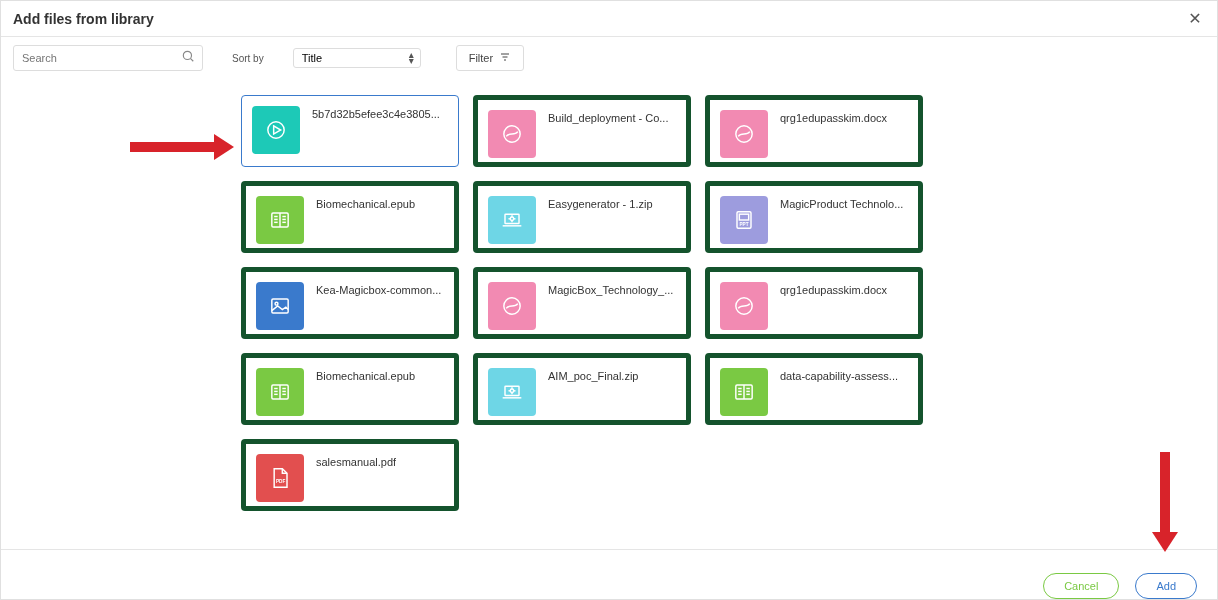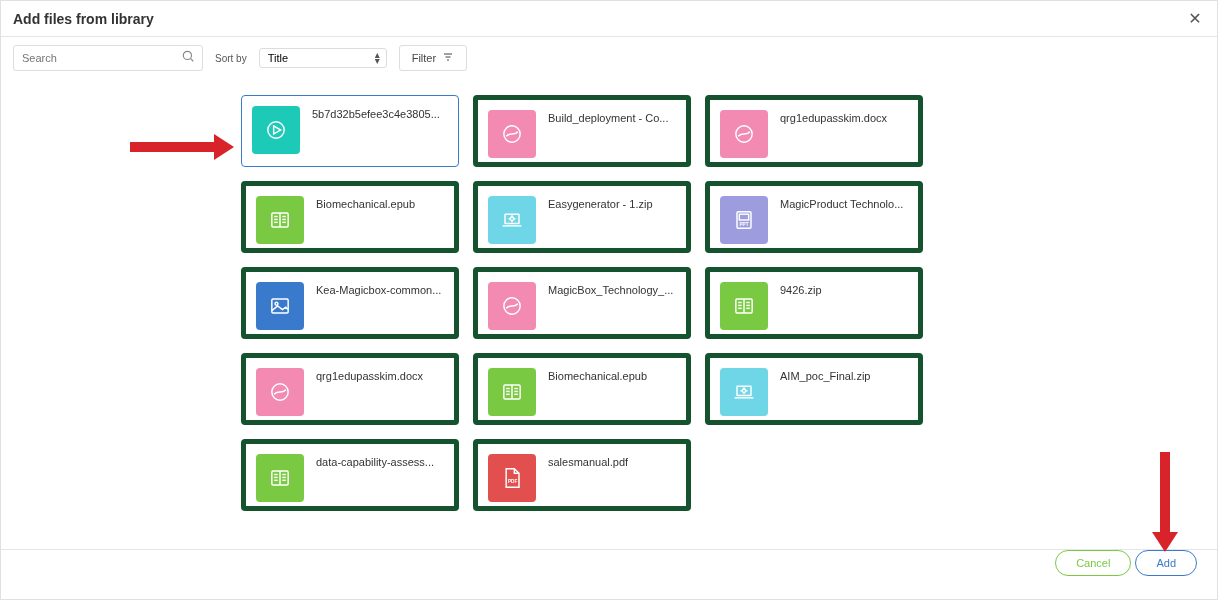--- a/index.html
+++ b/index.html
@@ -4,43 +4,43 @@
 <style>
   * { box-sizing: border-box; margin: 0; padding: 0; font-family: Arial, Helvetica, sans-serif; }
   body { width: 1218px; height: 600px; background: #fff; position: relative; overflow: hidden; }
   .modal { width: 100%; height: 100%; display: flex; flex-direction: column; border: 1px solid #e0e0e0; background:#fff;}
   .modal-header { height: 36px; display: flex; align-items: center; justify-content: space-between; padding: 0 12px; border-bottom: 1px solid #e5e5e5; }
   .modal-title { font-size: 14px; font-weight: bold; color: #333; }
   .close-btn { width: 20px; height: 20px; display:flex; align-items:center; justify-content:center; cursor:pointer; color:#555; font-size:16px;}
   .tabs { display: flex; gap: 24px; padding: 0 12px; border-bottom: 1px solid #e5e5e5; height: 24px; align-items: center; margin-top:4px;}
   .tab { font-size: 10px; color: #555; padding: 4px 0; cursor:pointer; }
   .tab.active { color: #3a7acc; border-bottom: 2px solid #3a7acc; font-weight:500; }
-  .toolbar { display: flex; align-items: center; gap: 12px; padding: 8px 12px; }
+  .toolbar { display: flex; align-items: center; gap: 29px; padding: 8px 12px; }
   .search-wrap { position: relative; width: 190px; }
   .search-input { width: 100%; height: 26px; border: 1px solid #ddd; border-radius: 3px; padding: 0 28px 0 8px; font-size: 11px; outline:none;}
   .search-icon { position: absolute; right: 8px; top: 50%; transform: translateY(-50%); color: #888; }
   .sort-label { font-size: 10px; color: #555; }
   .sort-select { height: 20px; border: 1px solid #ddd; border-radius: 3px; padding: 0 24px 0 8px; font-size: 11px; background:#fff; position:relative; width:128px; display:flex; align-items:center; cursor:pointer;}
   .sort-select .chev { position:absolute; right:6px; font-size:10px; color:#555; display:flex; flex-direction:column; line-height:6px;}
-  .filter-btn { height: 26px; border: 1px solid #ddd; border-radius: 3px; padding: 0 12px; font-size: 11px; background:#fff; display:flex; align-items:center; gap:6px; cursor:pointer; color:#444;}
+  .filter-btn { height: 26px; border: 1px solid #ddd; border-radius: 3px; padding: 0 12px; font-size: 11px; background:#fff; display:flex; align-items:center; gap:6px; cursor:pointer; color:#444;margin-left:6px;}
   .content { flex: 1; overflow: auto; padding: 16px 8px 16px 240px; }
   .grid { display: grid; grid-template-columns: repeat(3, 218px); gap: 14px 14px; }
   .card { border: 5px solid #14532d; border-radius: 4px; height: 72px; display: flex; align-items: flex-start; padding: 10px; gap: 12px; cursor:pointer; background:#fff;}
   .card.selected { border: 1px solid #3a7acc; }
   .thumb { width: 48px; height: 48px; border-radius: 4px; display:flex; align-items:center; justify-content:center; color:#fff; flex-shrink:0;}
   .thumb svg { width: 28px; height: 28px; }
   .thumb-teal { background:#1dc9b7; }
   .thumb-pink { background:#f28ab2; }
   .thumb-green { background:#7ac943; }
   .thumb-cyan { background:#6ed6e6; }
   .thumb-purple { background:#9d9cde; }
   .thumb-blue { background:#3a7acc; }
   .thumb-red { background:#e24f4f; }
   .card-label { font-size: 11px; color: #333; font-weight: 500; white-space: nowrap; overflow: hidden; text-overflow: ellipsis; max-width: 140px; padding-top:2px;}
-  .footer { height: 50px; border-top: 1px solid #e5e5e5; display: flex; align-items: flex-start; justify-content: flex-end; gap: 4px; padding: 0 20px; background:#fff;}
+  .footer { height: 50px; border-top: 1px solid #e5e5e5; display: flex; align-items: flex-end; justify-content: flex-end; gap: 16px; padding: 0 20px; background:#fff;}
   .btn { height: 26px; border-radius: 14px; padding: 0 20px; font-size: 11px; border: 1px solid; background: #fff; cursor:pointer; }
   .btn-cancel { border-color: #7ac943; color: #7ac943; }
   .btn-add { border-color: #3a7acc; color: #3a7acc; }
   .arrow { position: absolute; z-index: 10; }
   .arrow svg { display:block; }
 </style>
 </head>
 <body>
 
 <div class="modal">
@@ -161,35 +161,20 @@
           <div class="card-label">Kea-Magicbox-common...</div>
         </div>
         <div class="card">
           <div class="thumb thumb-pink">
             <svg viewBox="0 0 48 48" fill="none" stroke="white" stroke-width="2.5">
               <circle cx="24" cy="24" r="14"></circle>
               <path d="M14 28 C20 20, 28 28, 34 20"></path>
             </svg>
           </div>
           <div class="card-label">MagicBox_Technology_...</div>
-        </div>
-        <div class="card">
-          <div class="thumb thumb-green">
-            <svg viewBox="0 0 48 48" fill="none" stroke="white" stroke-width="2.5">
-              <rect x="10" y="12" width="28" height="24" rx="2"></rect>
-              <line x1="24" y1="12" x2="24" y2="36"></line>
-              <line x1="14" y1="18" x2="20" y2="18"></line>
-              <line x1="14" y1="23" x2="20" y2="23"></line>
-              <line x1="14" y1="28" x2="20" y2="28"></line>
-              <line x1="28" y1="18" x2="34" y2="18"></line>
-              <line x1="28" y1="23" x2="34" y2="23"></line>
-              <line x1="28" y1="28" x2="34" y2="28"></line>
-            </svg>
-          </div>
-          <div class="card-label">9426.zip</div>
         </div>
         <div class="card">
           <div class="thumb thumb-pink">
             <svg viewBox="0 0 48 48" fill="none" stroke="white" stroke-width="2.5">
               <circle cx="24" cy="24" r="14"></circle>
               <path d="M14 28 C20 20, 28 28, 34 20"></path>
             </svg>
           </div>
           <div class="card-label">qrg1edupasskim.docx</div>
         </div>

